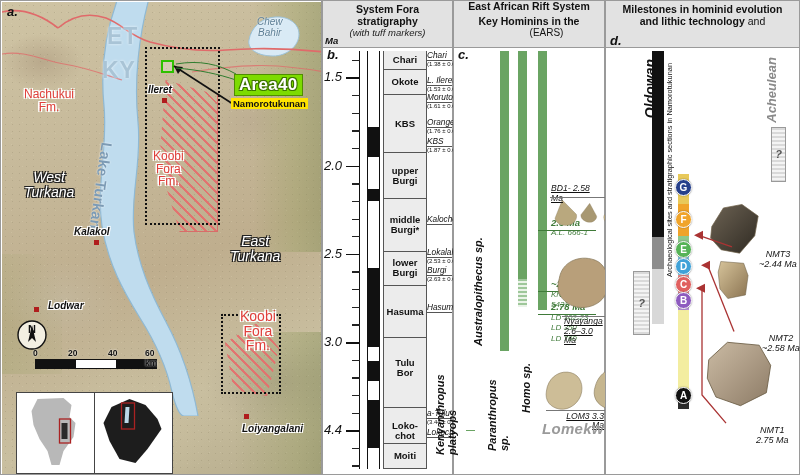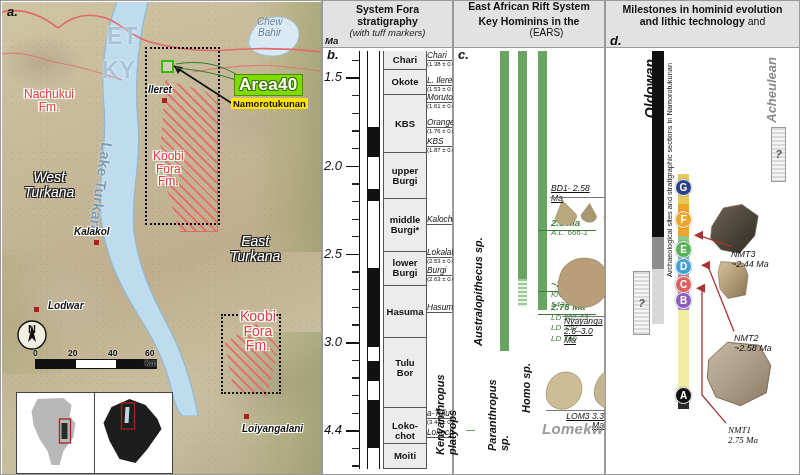--- a/index.html
+++ b/index.html
@@ -177,21 +177,21 @@
   #sec-lbl{position:absolute;left:60px;top:62px;font-size:7.4px;color:#111;
            line-height:8.6px;}
   
   #seccol{position:absolute;left:72px;top:170px;width:11px;height:250px;}
   .secseg{position:absolute;left:0;width:11px;}
   .cmark{position:absolute;width:17px;height:17px;border-radius:50%;
          border:1.4px solid #fff;box-sizing:border-box;color:#fff;
          font-weight:bold;font-size:10px;display:flex;align-items:center;
          justify-content:center;box-shadow:0 0 1.5px rgba(0,0,0,.5);}
   .nmt-lbl{position:absolute;font-size:9px;font-style:italic;color:#111;
-           line-height:10px;text-align:left;white-space:nowrap;}
+           line-height:10px;text-align:center;white-space:nowrap;margin-left:28px;}
 </style>
 </head>
 <body>
 
 <div id="fig">
 
   <div class="panel" id="panel-a">
     <div id="map">
       <div class="veg" id="veg1"></div>
       <div class="veg" id="veg2"></div>
@@ -541,21 +541,21 @@
           <path d="M8,30 L34,6 L78,10 L94,38 L88,76 L52,94 L18,82 L6,56 Z" fill="url(#gnmt1artifactphoto)" stroke="#6d5f47" stroke-width="1.2"></path>
         </svg>
         <div class="nmt-lbl" style="left: 125px; top: 247.536px;">
           <div>NMT3</div>
           <div>~2.44 Ma</div>
         </div>
         <div class="nmt-lbl" style="left: 128px; top: 332.194px;">
           <div>NMT2</div>
           <div>~2.58 Ma</div>
         </div>
-        <div class="nmt-lbl" style="left: 122px; top: 423.907px; font-family: Liberation Serif, serif;">
+        <div class="nmt-lbl" style="left: 122px; top: 423.907px;">
           <div>NMT1</div>
           <div>2.75 Ma</div>
         </div>
         <svg viewBox="0 0 195 475" style="position: absolute; left: 0px; top: 0px; width: 195px; height: 475px; pointer-events: none;">
           <path d="M126,245.77215189873417 L95,235.1898734177215" fill="none" stroke="#a33" stroke-width="1.3"></path>
           <polygon points="88,234.3080168776371 97,229.8080168776371 97,238.8080168776371" fill="#a33"></polygon>
           <path d="M128,330.4303797468354 L102,265.17299578059067" fill="none" stroke="#a33" stroke-width="1.3"></path>
           <polygon points="95,264.2911392405063 104,259.7911392405063 104,268.7911392405063" fill="#a33"></polygon>
           <path d="M120,422.14345991561174 L96,393.9240506329113 L96,288.10126582278485" fill="none" stroke="#a33" stroke-width="1.3"></path>
           <polygon points="90,287.2194092827003 99,282.7194092827003 99,291.7194092827003" fill="#a33"></polygon>

